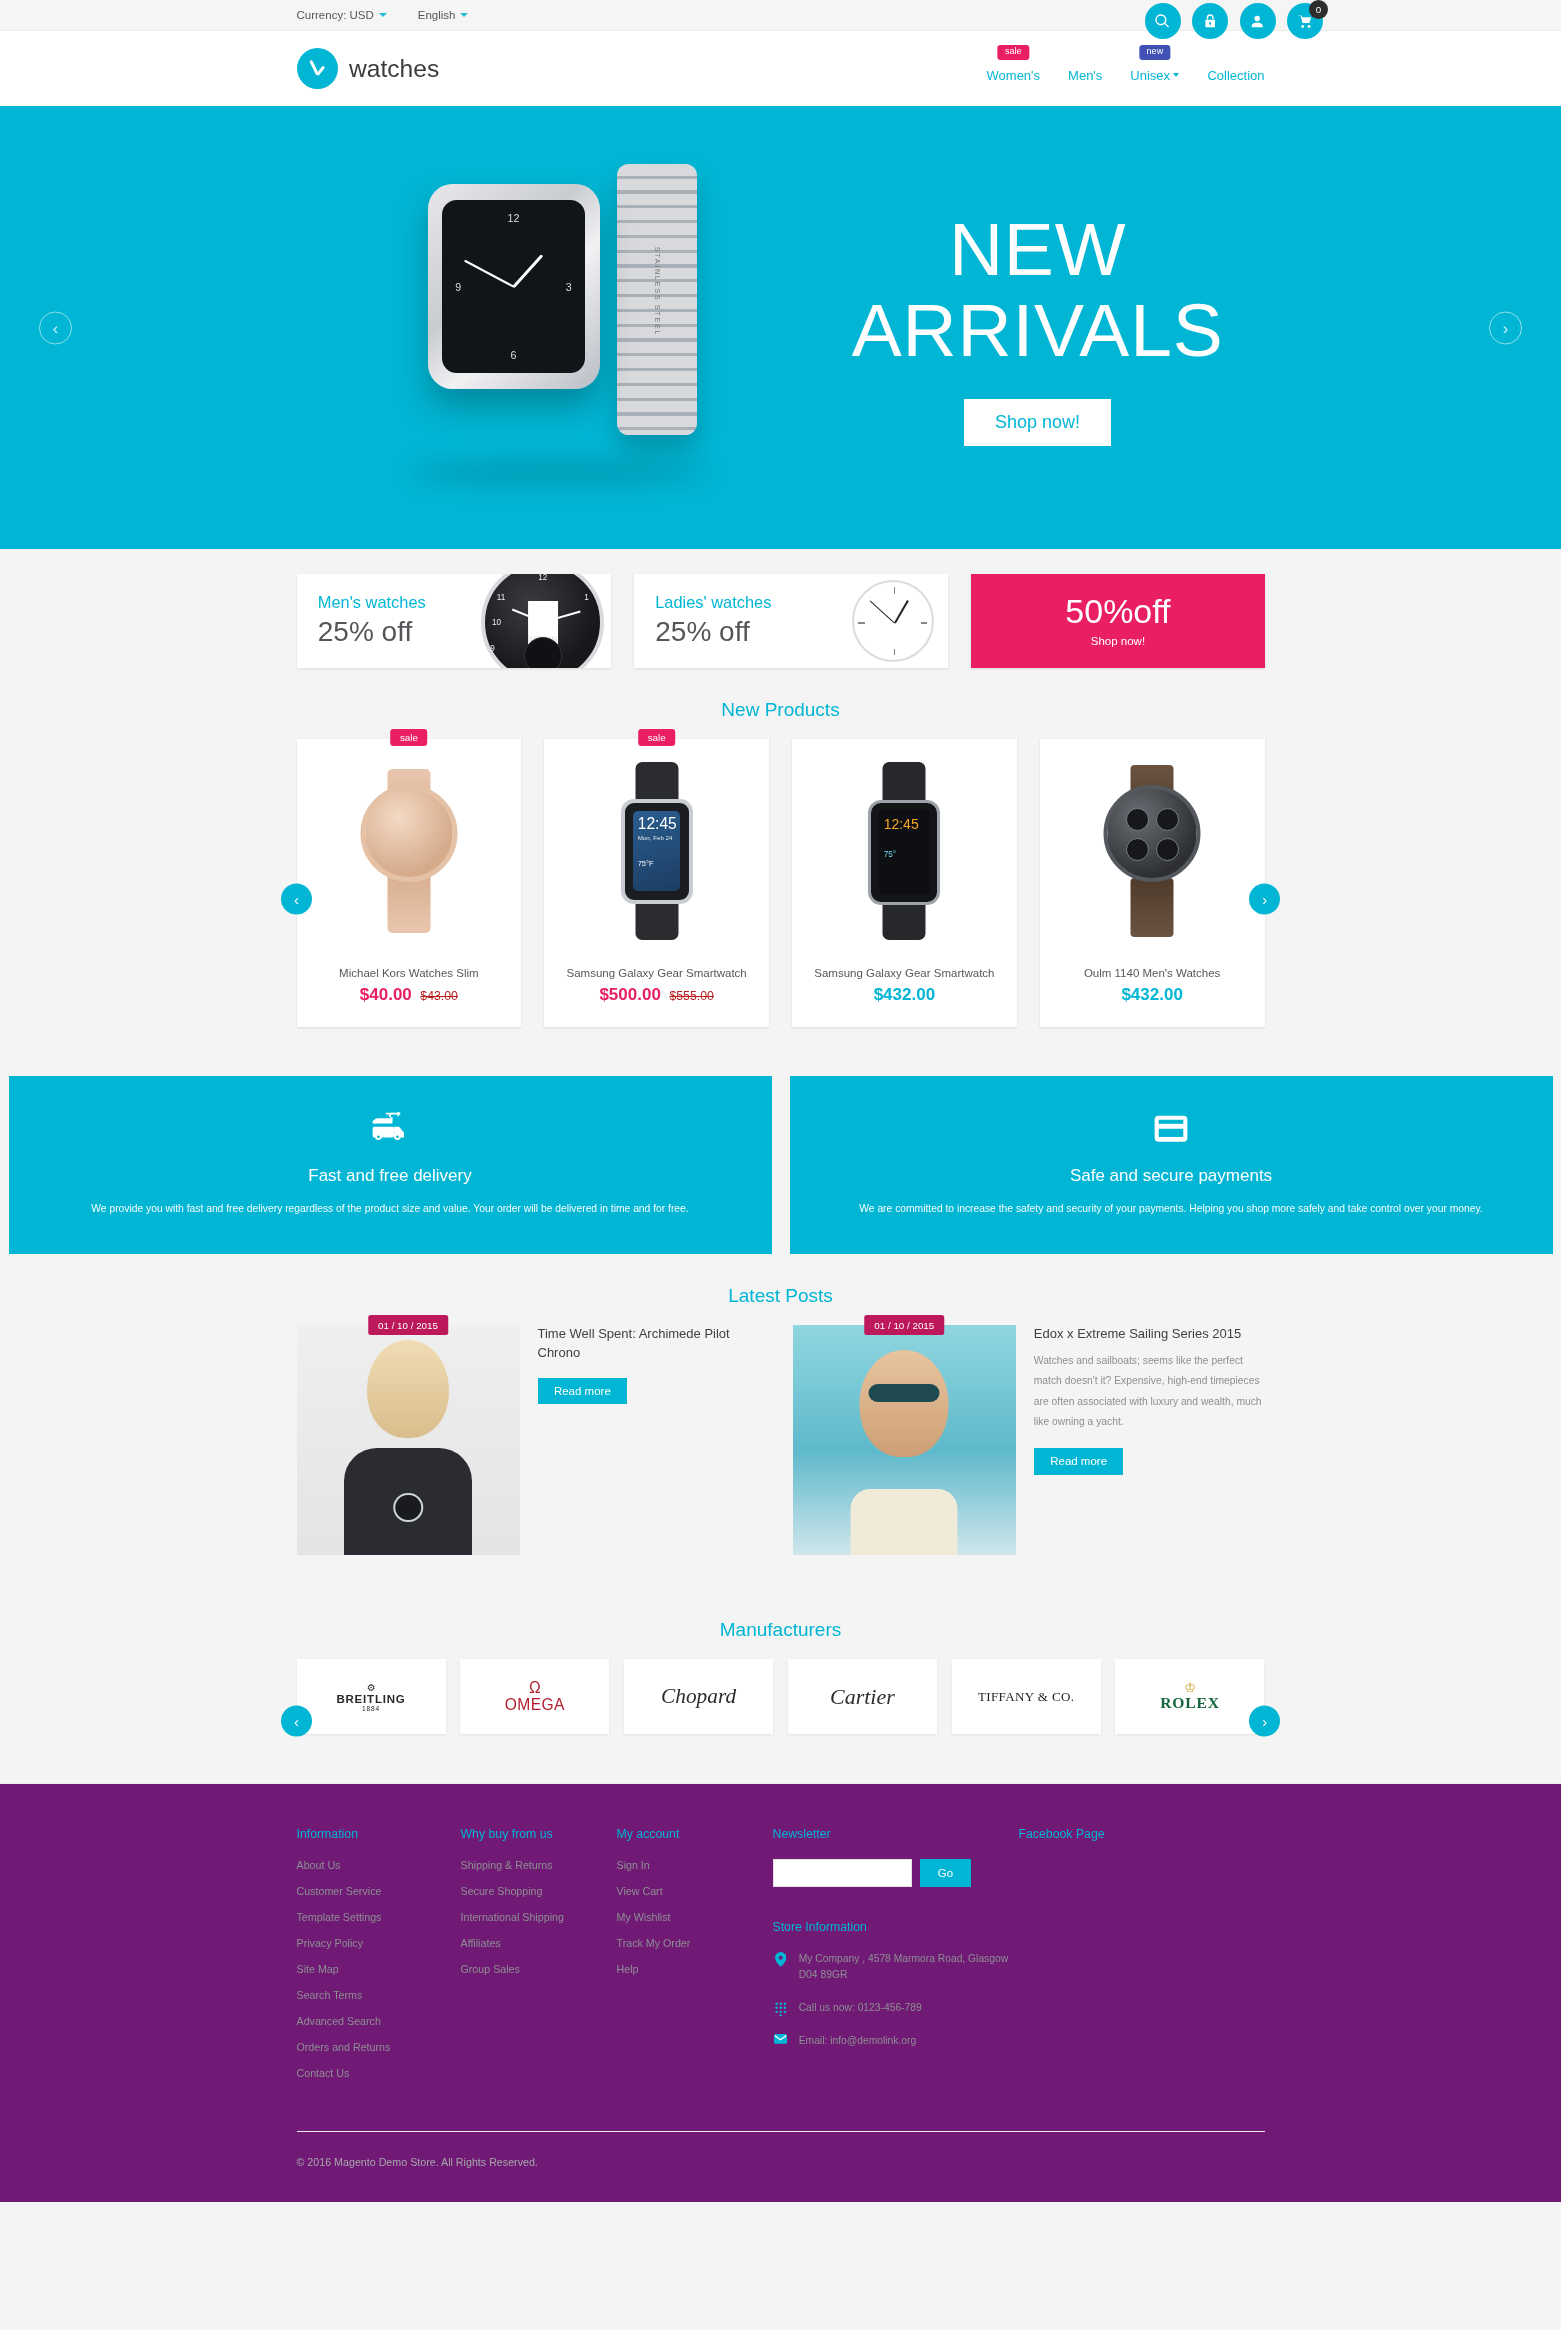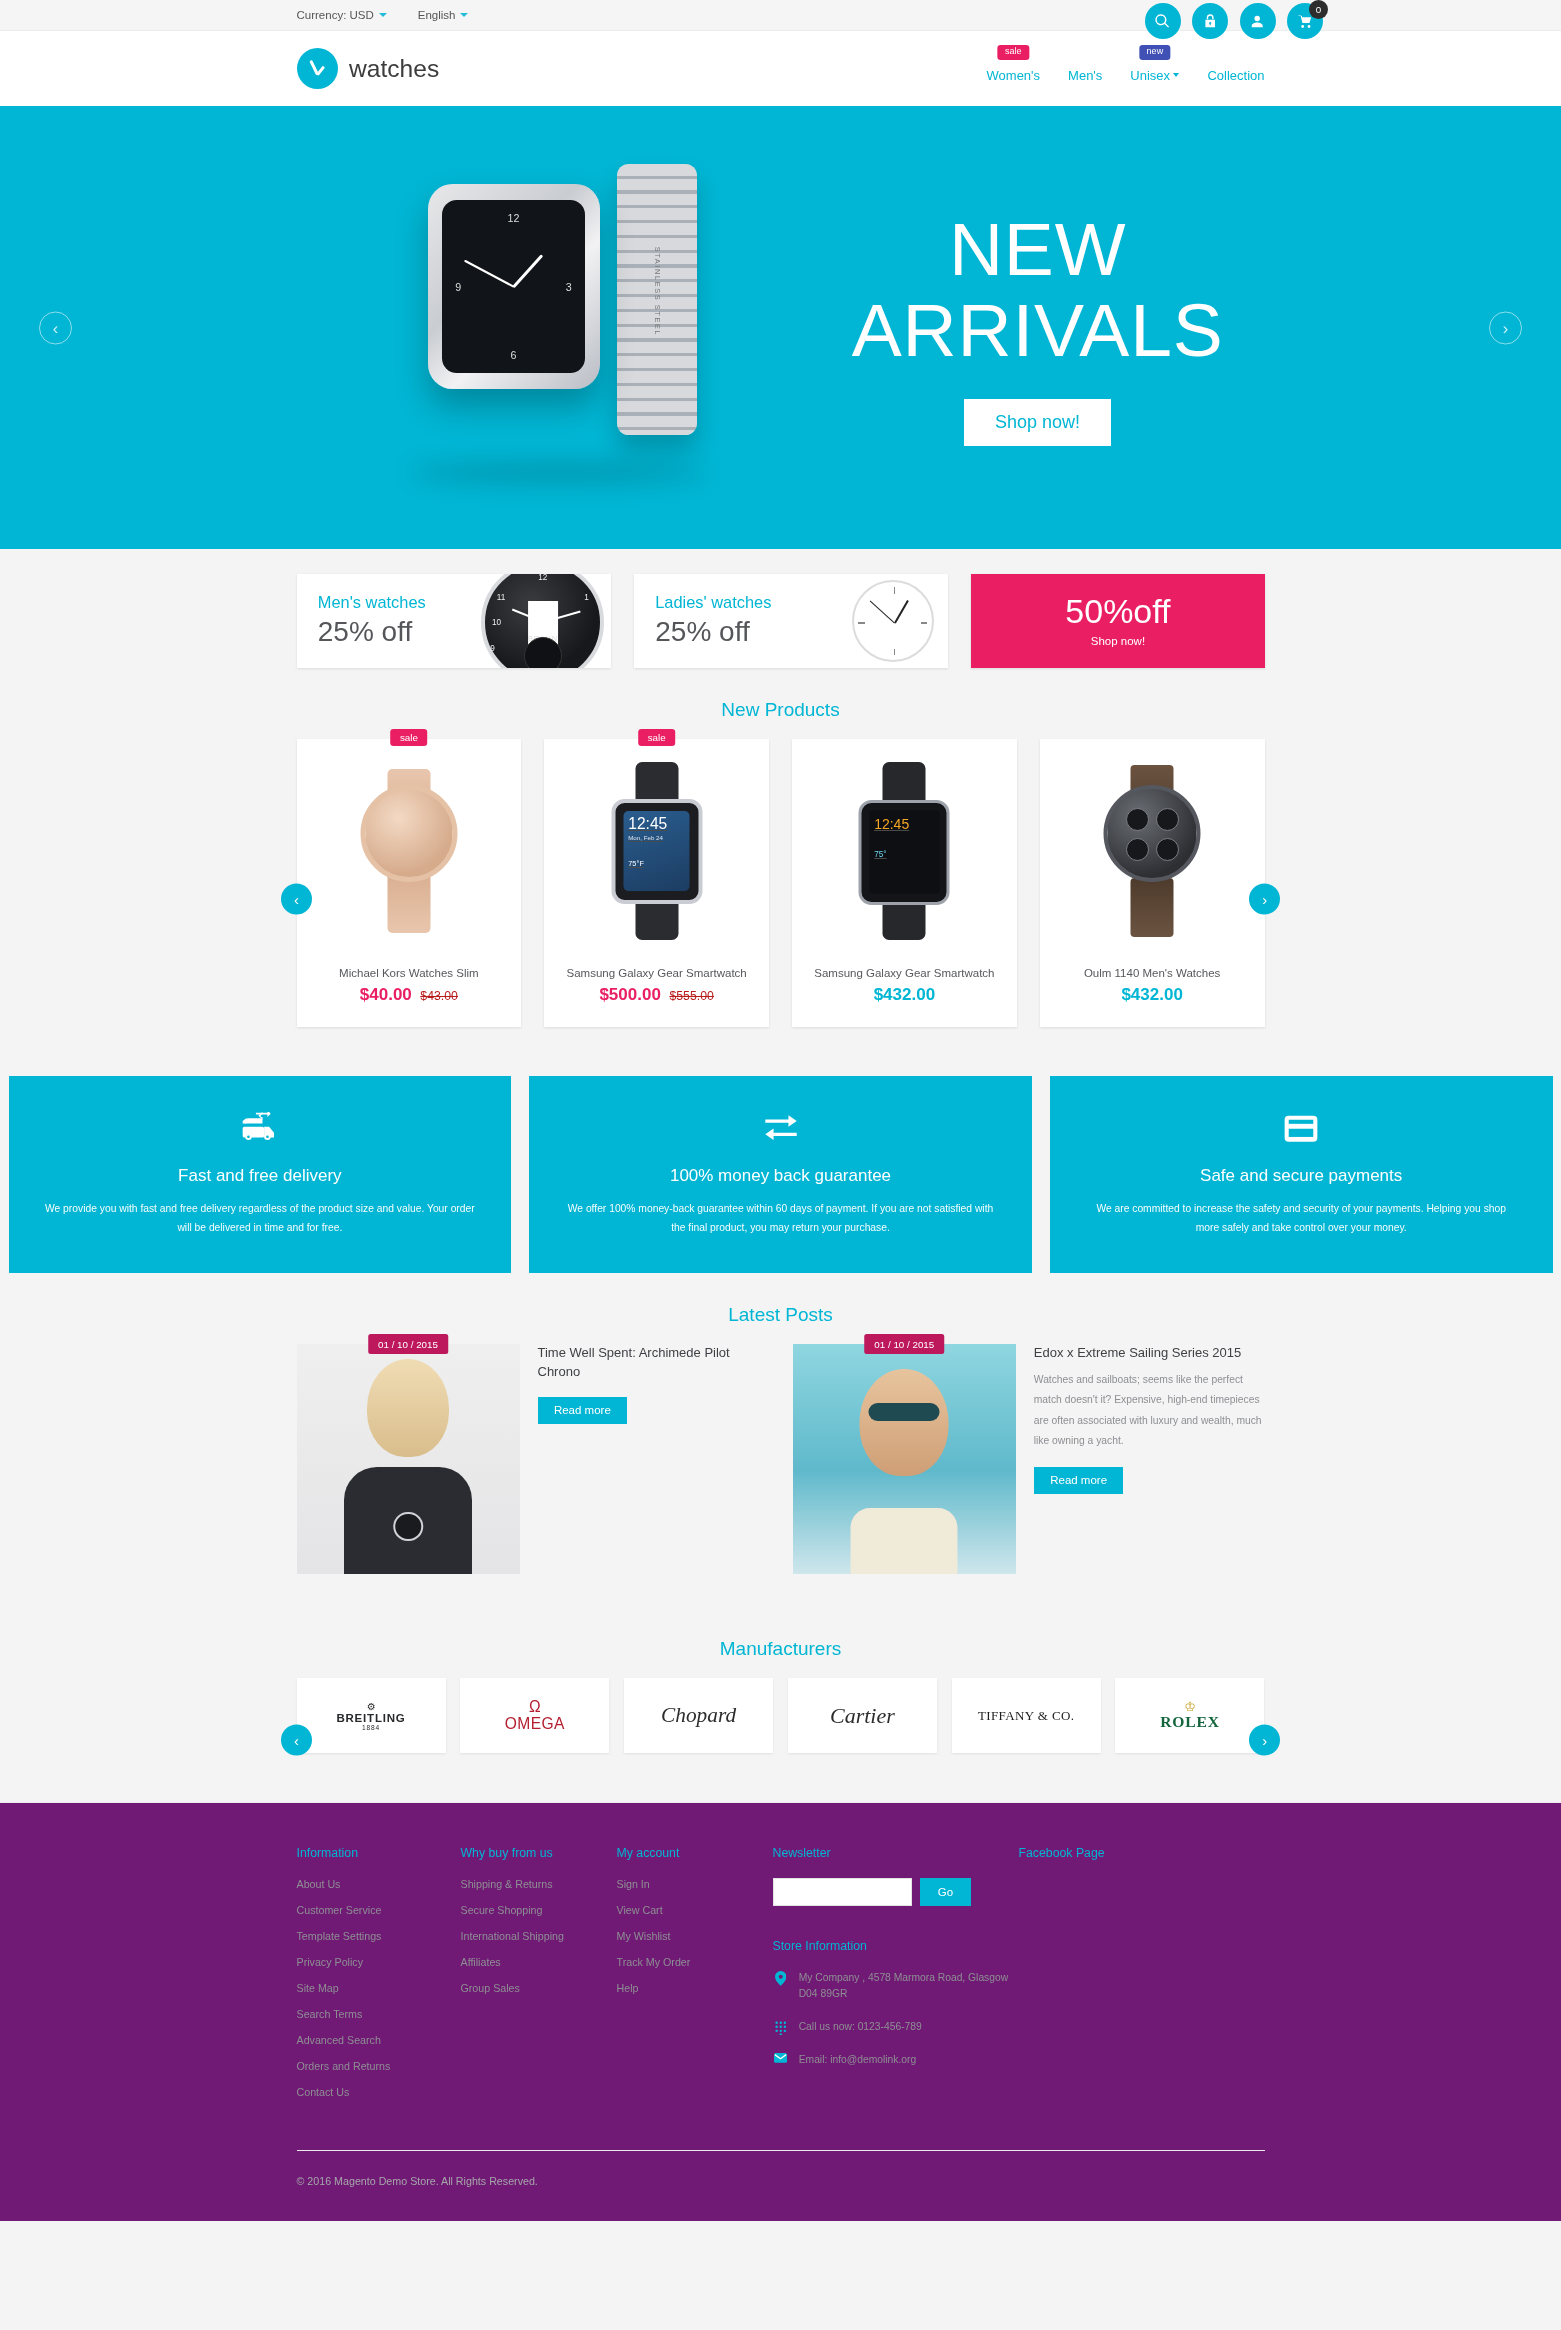--- a/index.html
+++ b/index.html
@@ -181,21 +181,21 @@
     cursor: pointer; z-index: 5;
   }
   .side-arrow.l { left: -15.6px; } .side-arrow.r { right: -15.6px; }
 
   
   .pw { position: relative; width: 139px; height: 181px; }
   .pw-round { position:absolute; left:50%; top:24.6px; transform:translateX(-50%);
               width: 97px; height: 97px; border-radius: 50%; }
   .pw-strap { position:absolute; left:50%; transform:translateX(-50%); width: 43px; }
   .pw-sq { position:absolute; left:50%; transform:translateX(-50%);
-           width: 91px; height: 105px; border-radius: 13px; text-decoration: underline; }
+           width: 72px; height: 105px; border-radius: 13px; }
 
   
   .features { display: flex; gap: 18px; padding: 16.4px 0 0; }
   .feature {
     flex: 1; background: #00b6d4; color: #fff; text-align: center;
     padding: 33px 36px 36px;
   }
   .feature .ficon { height: 39px; display:flex; align-items:center; justify-content:center; }
   .feature h4 { font-size: 17px; font-weight: 400; margin-top: 18px; }
   .feature p { font-size: 10.3px; line-height: 1.85; margin-top: 13px; opacity: .97; }
@@ -482,30 +482,20 @@
             <circle cx="9" cy="30" r="1.6" fill="#00b6d4"></circle>
           <circle cx="32" cy="30" r="4" fill="#fff"></circle>
             <circle cx="32" cy="30" r="1.6" fill="#00b6d4"></circle>
         </svg>
       </div>
       <h4>Fast and free delivery</h4>
       <p>We provide you with fast and free delivery regardless of the product size and value. Your order will be delivered in time and for free.</p>
     </div>
     <div class="feature">
       <div class="ficon">
-        <svg width="38" height="33" viewBox="0 0 46 34" fill="#fff">
-          <path d="M4 6h28V1l10 7-10 7v-5H4z"></path>
-          <path d="M42 22H14v-5L4 24l10 7v-5h28z"></path>
-        </svg>
-      </div>
-      <h4>100% money back guarantee</h4>
-      <p>We offer 100% money-back guarantee within 60 days of payment. If you are not satisfied with the final product, you may return your purchase.</p>
-    </div>
-    <div class="feature">
-      <div class="ficon">
         <svg width="36" height="29.5" viewBox="0 0 44 36">
           <rect x="2" y="2" width="40" height="32" rx="5" fill="#fff"></rect>
           <rect x="7" y="7" width="30" height="5" fill="#00b6d4"></rect>
           <rect x="7" y="18" width="30" height="10" fill="#00b6d4"></rect>
         </svg>
       </div>
       <h4>Safe and secure payments</h4>
       <p>We are committed to increase the safety and security of your payments. Helping you shop more safely and take control over your money.</p>
     </div>
   </div>

